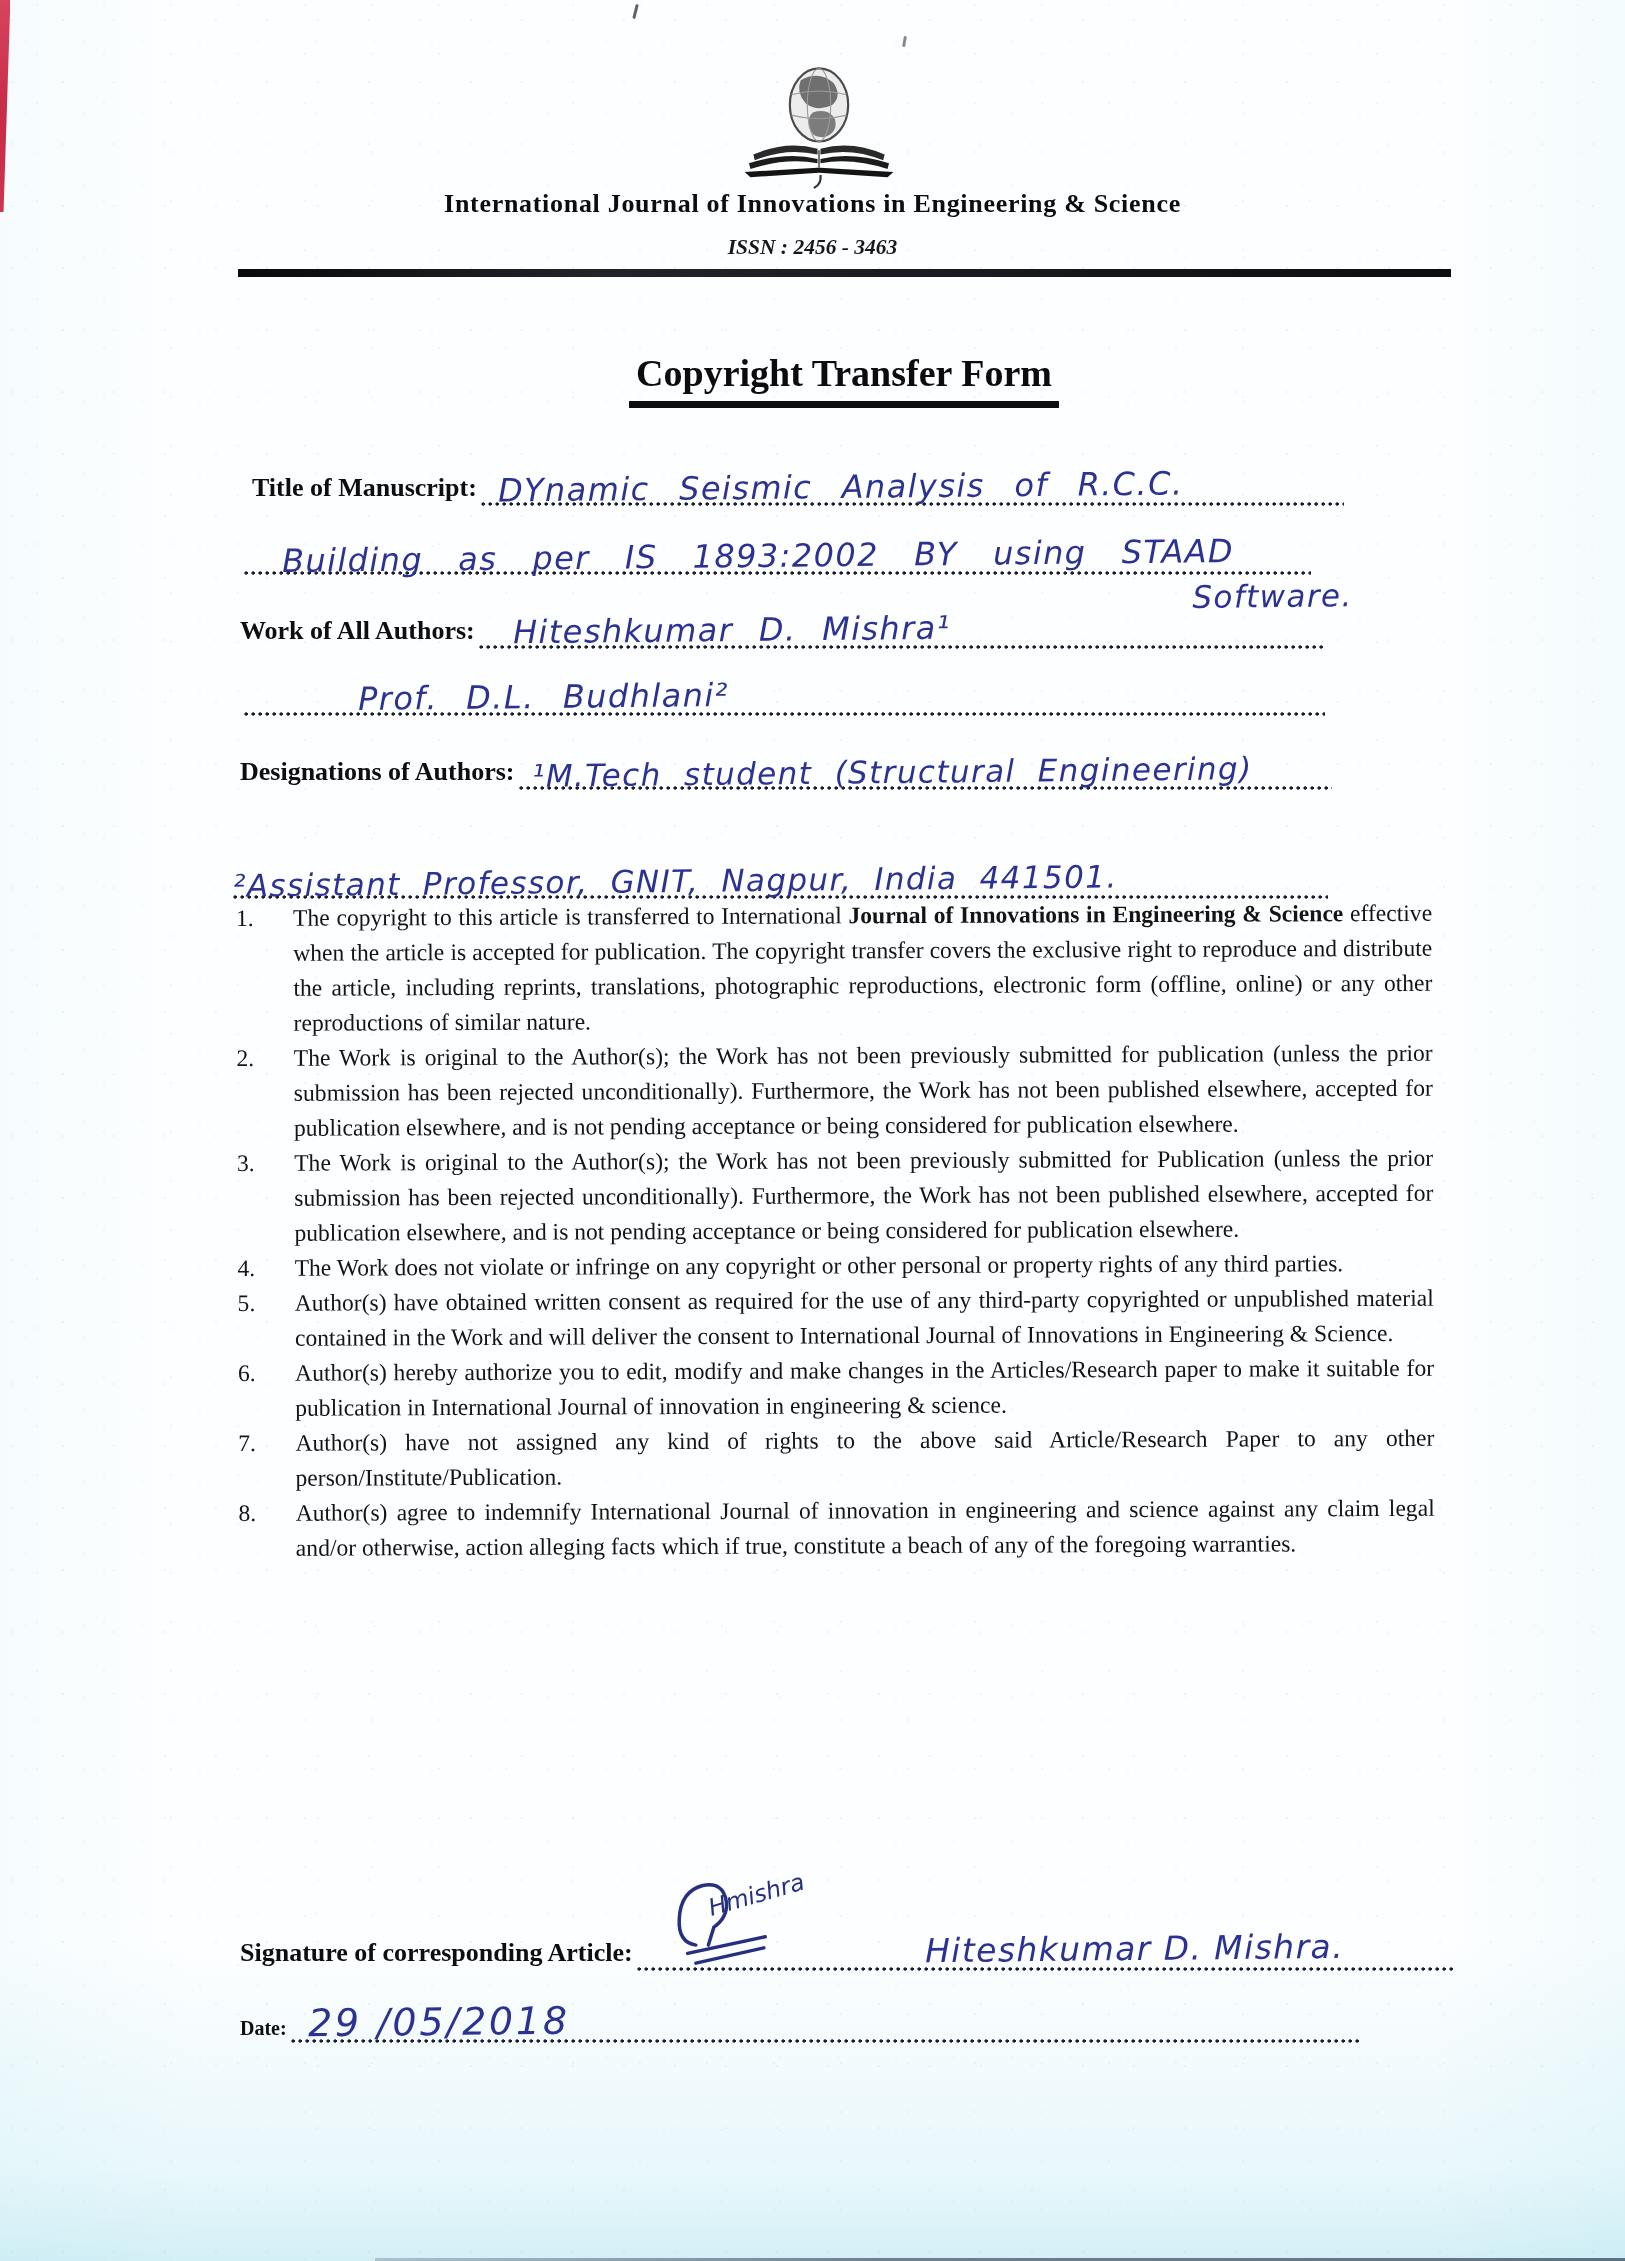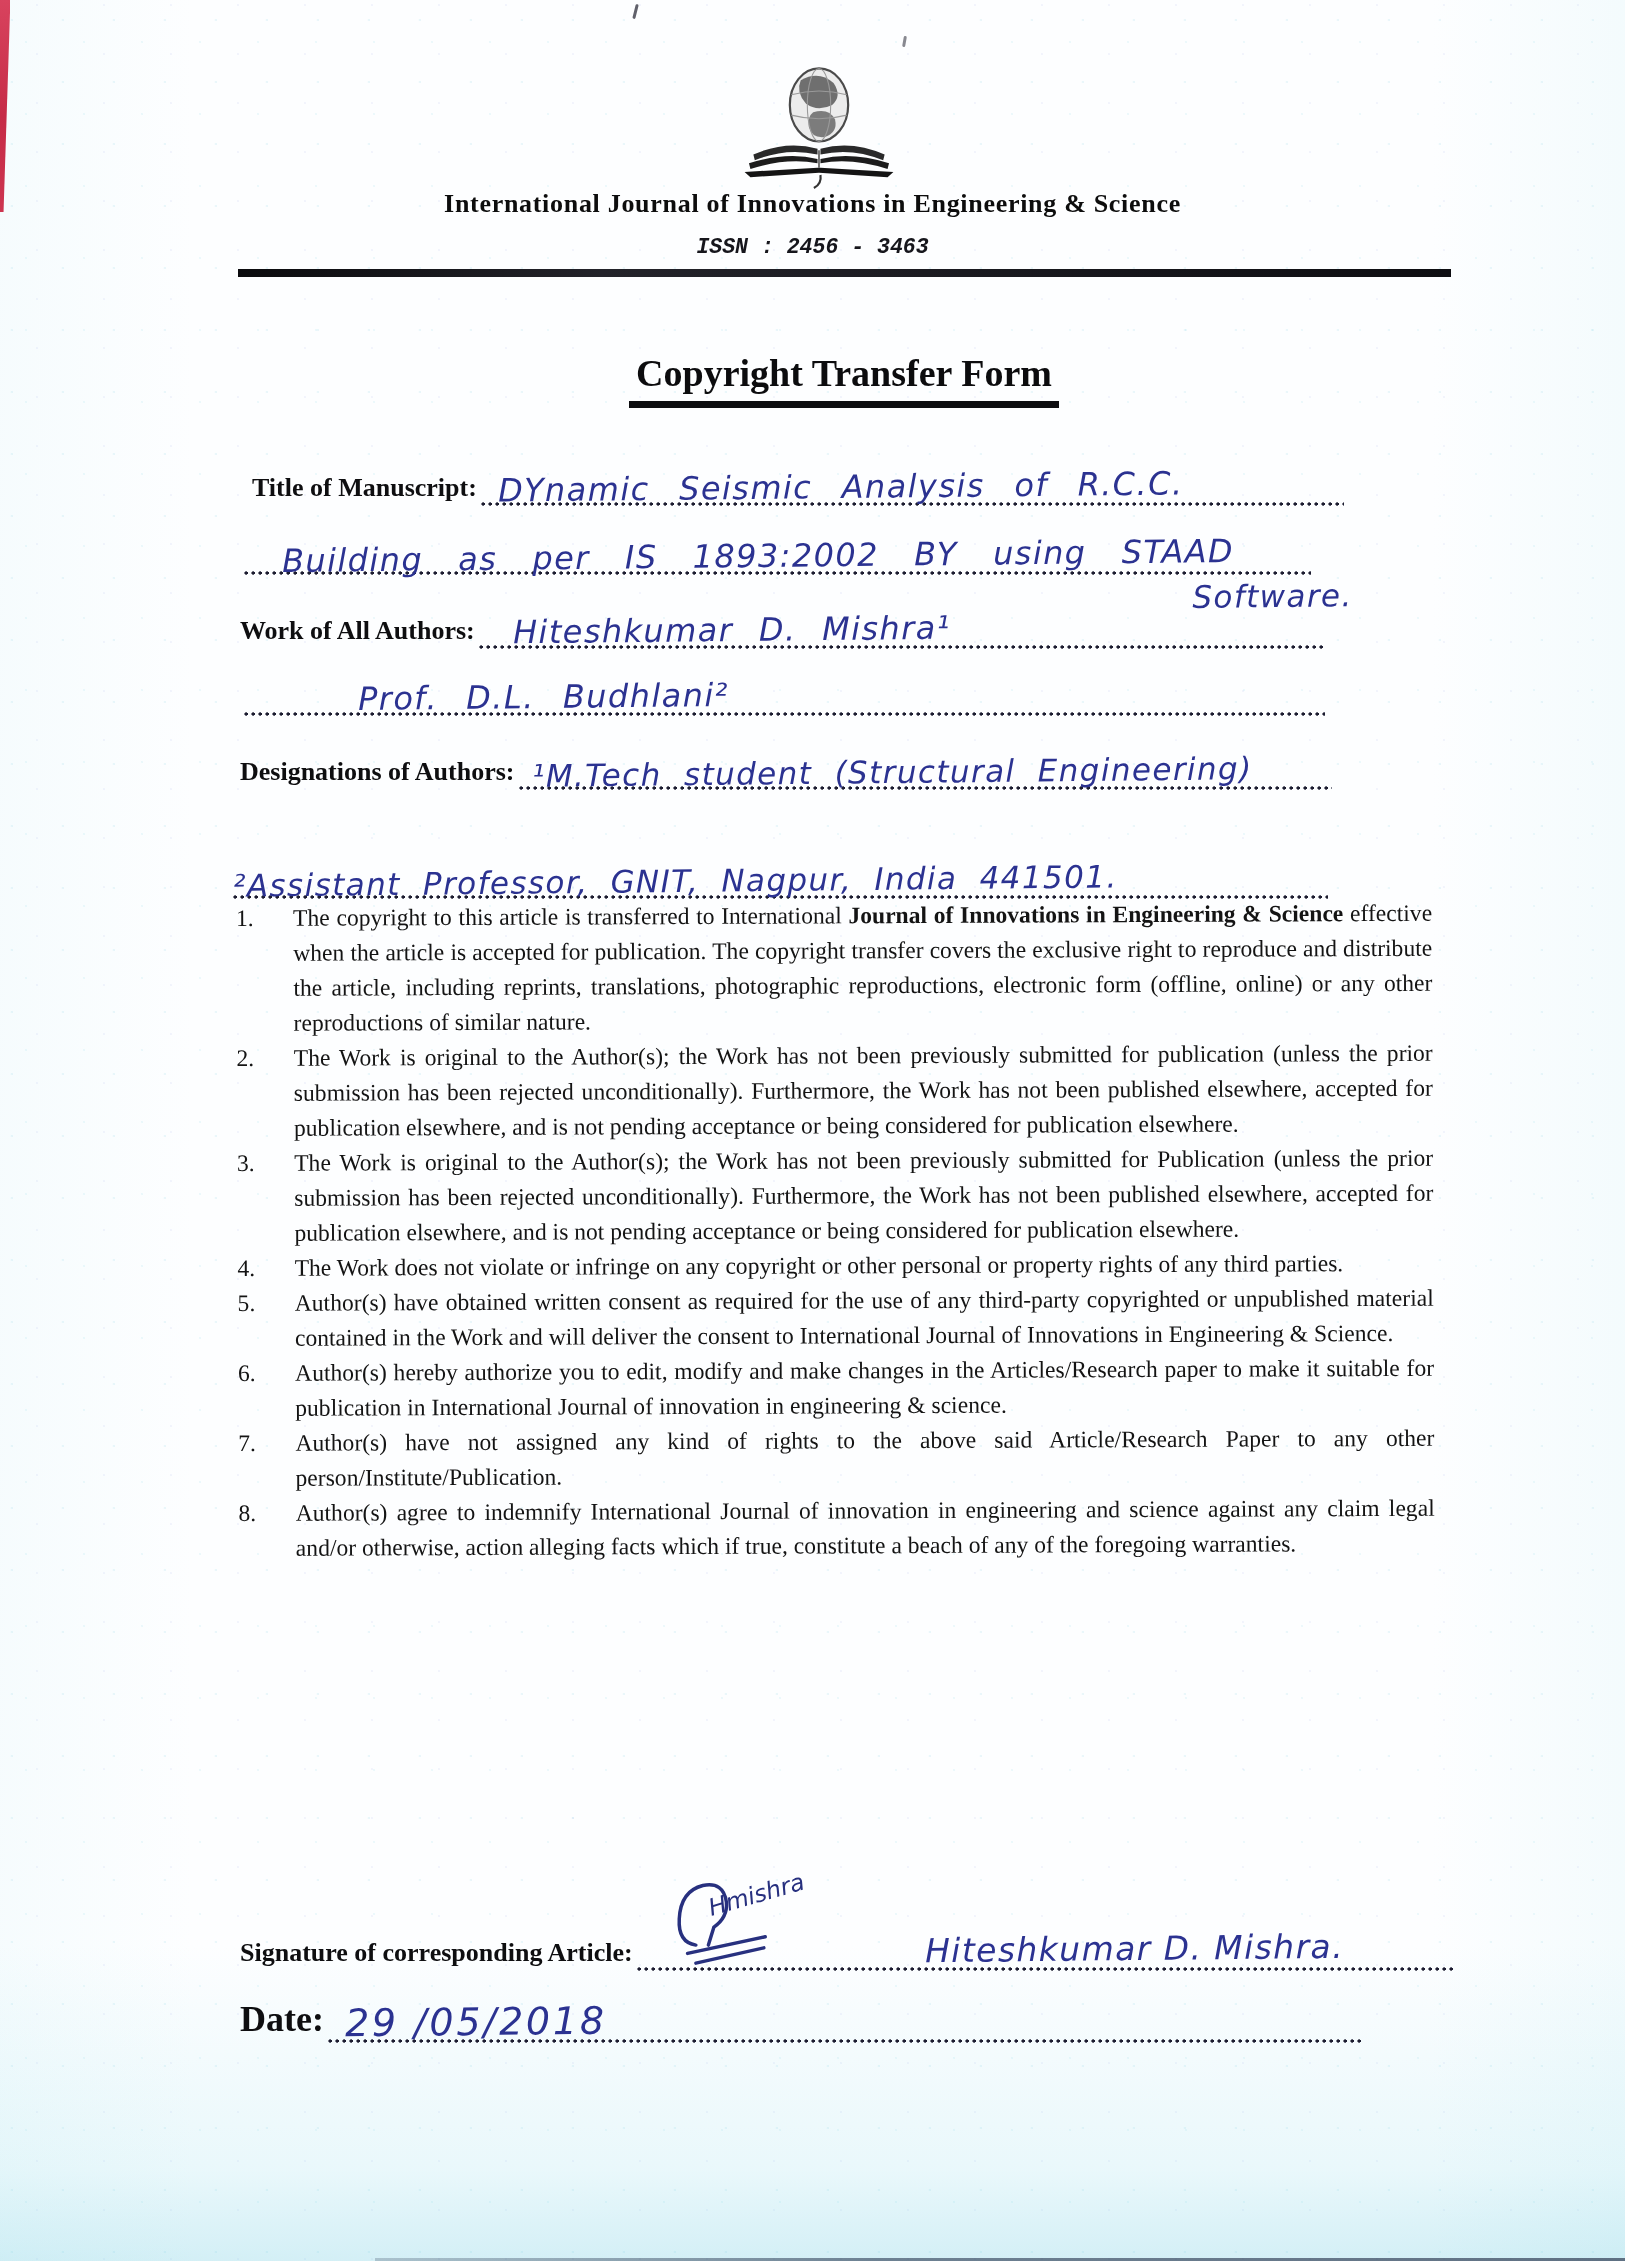--- a/index.html
+++ b/index.html
@@ -32,21 +32,21 @@
     clip-path:polygon(0 0,100% 0,34% 100%,0 100%);}
   .speck{position:absolute;background:#3a3a46;border-radius:1.4px;}
   .speck.s1{left:634px;top:4.2px;width:2.8px;height:15.3px;transform:rotate(14deg);opacity:.8;}
   .speck.s2{left:903px;top:36px;width:2.8px;height:11px;transform:rotate(10deg);opacity:.6;}
 
   
   .logo{position:absolute;left:722px;top:67px;width:194px;height:124px;}
   .journal-title{position:absolute;left:0;top:189px;width:100%;text-align:center;
     font-weight:bold;font-size:26px;letter-spacing:0.7px;color:#0d0d0d;}
   .issn{position:absolute;left:0;top:235px;width:100%;text-align:center;
-    font-weight:bold;font-style:italic;font-size:21.5px;color:#16161c;font-family:Liberation Mono, monospace;}
+    font-weight:bold;font-style:italic;font-size:21.5px;color:#16161c;}
   .rule{position:absolute;left:238px;top:269px;width:1213px;height:7.6px;
     background:linear-gradient(90deg,#0b0b0e,#23232a 30%,#0e0e12);}
 
   .form-title-wrap{position:absolute;left:240px;top:351px;width:1208px;text-align:center;}
   .form-title{display:inline-block;font-weight:bold;font-size:38px;color:#0c0c0e;
     padding:0 7px 5.6px 7px;border-bottom:7px solid #0d0d10;}
 
   
   .wrow{position:absolute;display:flex;align-items:flex-end;}
   .flabel{font-weight:bold;font-size:26px;color:#0e0e10;white-space:nowrap;padding-bottom:2.8px;}
@@ -74,21 +74,21 @@
   .terms li{position:relative;counter-increment:term;padding-left:60px;
     font-size:23.6px;line-height:35px;text-align:justify;color:var(--text-ink,#141414);}
   .terms li::before{content:counter(term) ".";position:absolute;left:2.8px;top:0;}
   .terms b{font-weight:bold;}
 
   
   .row-sig{left:240px;top:1903px;width:1213px;height:68px;}
   .sig-scribble{position:absolute;left:14px;bottom:-5.6px;width:181px;height:104px;overflow:visible;}
   .sig-name{left:292px;bottom:2.8px;font-size:33px;}
   .row-date{left:240px;top:1983px;width:1122px;height:60px;}
-  .date-label{font-size:36px;}
+  .date-label{font-size:20px;}
   .date-value{left:21px;bottom:-1.4px;font-size:38px;letter-spacing:2.8px;}
 </style>
 </head>
 <body>
 
 <div class="page">
 
   <div class="red-edge"></div>
   <div class="speck s1"></div>
   <div class="speck s2"></div>

